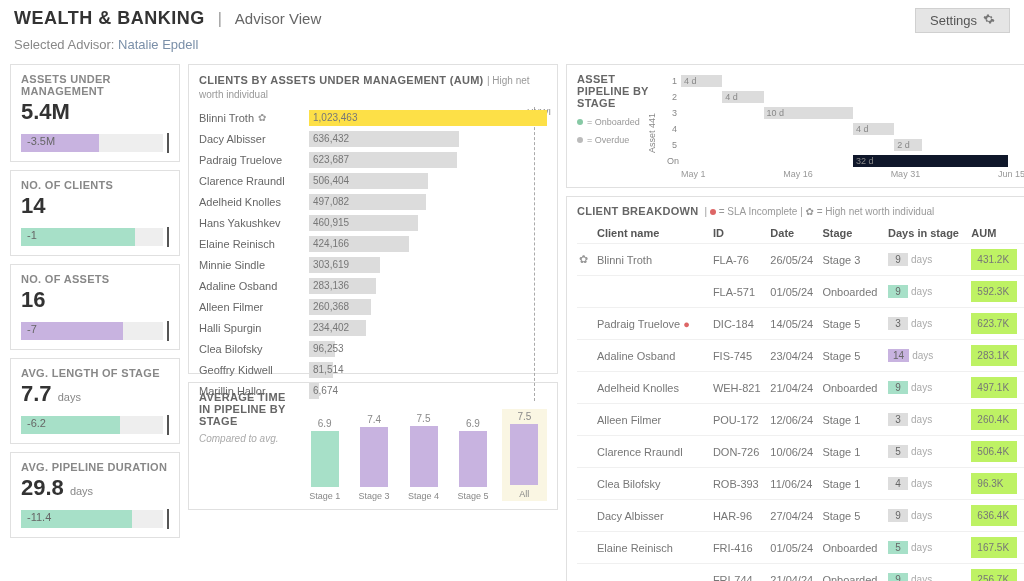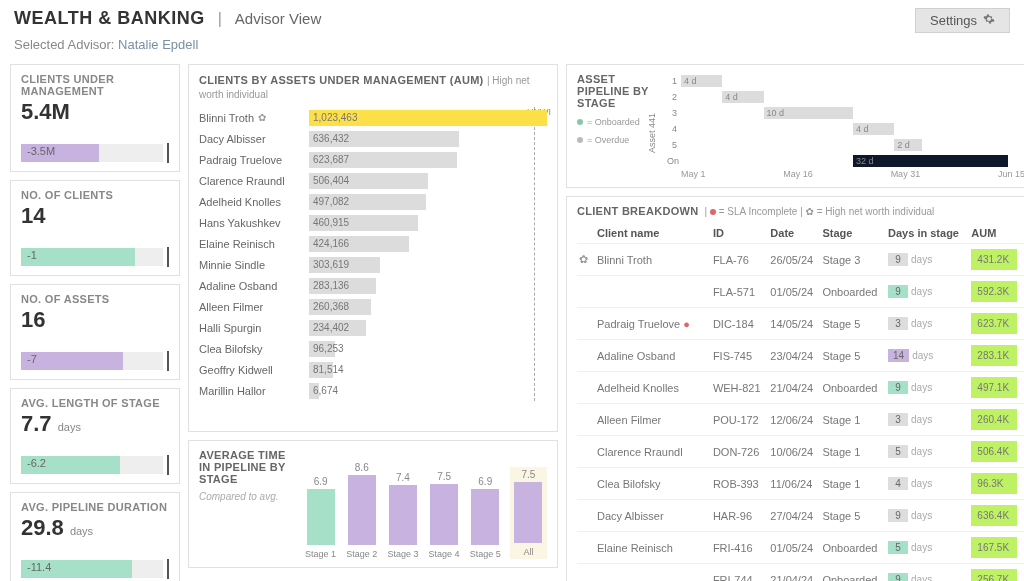--- a/index.html
+++ b/index.html
@@ -46,21 +46,21 @@
   .col { display: flex; flex-direction: column; gap: 8px; }
   .card {
     border: 1px solid #e0e0e0;
     background: #fff;
     padding: 8px 10px;
   }
   
   .kpi-label { font-size: 11px; color: #888; letter-spacing: 0.3px; font-weight: 600; }
   .kpi-value { font-size: 22px; font-weight: 700; color: #333; margin-top: 2px; }
   .kpi-unit { font-size: 11px; font-weight: 400; color: #888; margin-left: 3px; }
-  .kpi-bar-wrap { display: flex; align-items: center; gap: 4px; margin-top: 18px; }
+  .kpi-bar-wrap { display: flex; align-items: center; gap: 4px; margin-top: 8px; }
   .kpi-bar-bg {
     flex: 1;
     height: 18px;
     background: #eee;
     position: relative;
   }
   .kpi-bar-fill { height: 100%; }
   .fill-purple { background: #c8b3e0; }
   .fill-green { background: #a7e0c8; }
   .kpi-bar-text {
@@ -144,21 +144,21 @@
           <path d="M12 8a4 4 0 100 8 4 4 0 000-8zm9 4a7 7 0 01-.1 1.2l2 1.6-2 3.4-2.4-1a7 7 0 01-2 1.2l-.4 2.6h-4l-.4-2.6a7 7 0 01-2-1.2l-2.4 1-2-3.4 2-1.6A7 7 0 013 12a7 7 0 01.1-1.2l-2-1.6 2-3.4 2.4 1a7 7 0 012-1.2L7.9 3h4l.4 2.6a7 7 0 012 1.2l2.4-1 2 3.4-2 1.6c.1.4.1.8.1 1.2z"></path>
         </svg>
     </span>
   </button>
 </div>
 
 <div class="main">
 
   <div class="col" id="kpi-col">
       <div class="card">
-    <div class="kpi-label">CLIENTS UNDER MANAGEMENT</div>
+    <div class="kpi-label">ASSETS UNDER MANAGEMENT</div>
     <div class="kpi-value">5.4M<span class="kpi-unit"></span></div>
     <div class="kpi-bar-wrap">
       <div class="kpi-bar-bg">
         <div class="kpi-bar-fill fill-purple" style="width:55%"></div>
         <div class="kpi-bar-text">-3.5M</div>
       </div>
       <div class="kpi-tick"></div>
     </div>
       </div>
       <div class="card">
@@ -201,21 +201,21 @@
       <div class="kpi-bar-bg">
         <div class="kpi-bar-fill fill-green" style="width:78%"></div>
         <div class="kpi-bar-text">-11.4</div>
       </div>
       <div class="kpi-tick"></div>
     </div>
       </div>
     </div>
 
   <div class="col">
-    <div class="card" style="height:368px;">
+    <div class="card" style="height:310px;">
       <span class="card-title">CLIENTS BY ASSETS UNDER MANAGEMENT (AUM)</span>
       <span class="card-subtitle"> | <span>High net worth individual</span></span>
       <div class="aum-list" id="aum-list">
         <div class="hnwi-line"></div>
         <div class="hnwi-label">HNWI</div>
       <div class="aum-row">
     <div class="aum-name">Blinni Troth<span class="hnwi-icon"> ✿</span></div>
     <div class="aum-bar-area">
       <div class="aum-bar first" style="width:100%">
         <span class="aum-val">1,023,463</span>
@@ -335,25 +335,20 @@
           <div class="card-title">AVERAGE TIME IN PIPELINE BY STAGE</div>
           <div class="compare">Compared to avg.</div>
         </div>
         <div class="avgtime-chart" id="avgtime-chart">
             <div class="avgcol">
     <div class="barval">6.9</div>
     <div class="bar green" style="height:56px"></div>
     <div class="lbl-h">Stage 1</div>
             </div>
             <div class="avgcol">
-    <div class="barval">8.6</div>
-    <div class="bar purple" style="height:70px"></div>
-    <div class="lbl-h">Stage 2</div>
-            </div>
-            <div class="avgcol">
     <div class="barval">7.4</div>
     <div class="bar purple" style="height:60px"></div>
     <div class="lbl-h">Stage 3</div>
             </div>
             <div class="avgcol">
     <div class="barval">7.5</div>
     <div class="bar purple" style="height:61px"></div>
     <div class="lbl-h">Stage 4</div>
             </div>
             <div class="avgcol">

